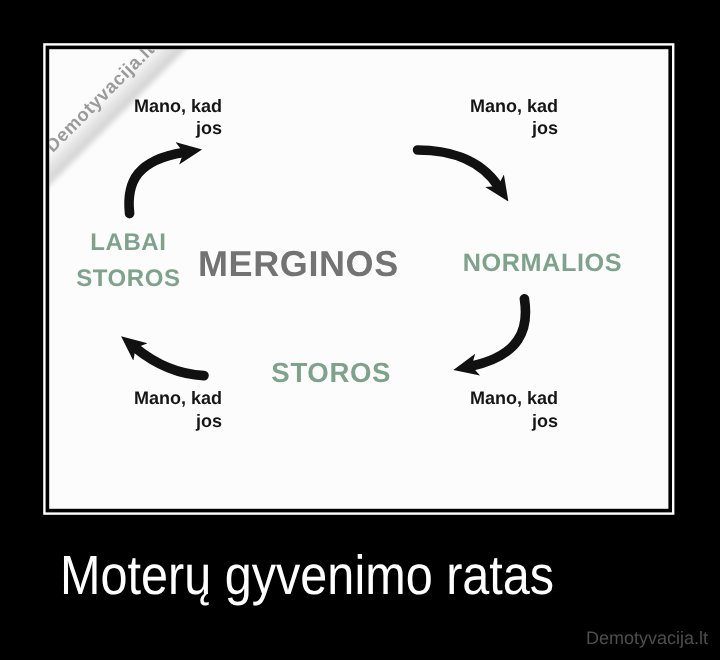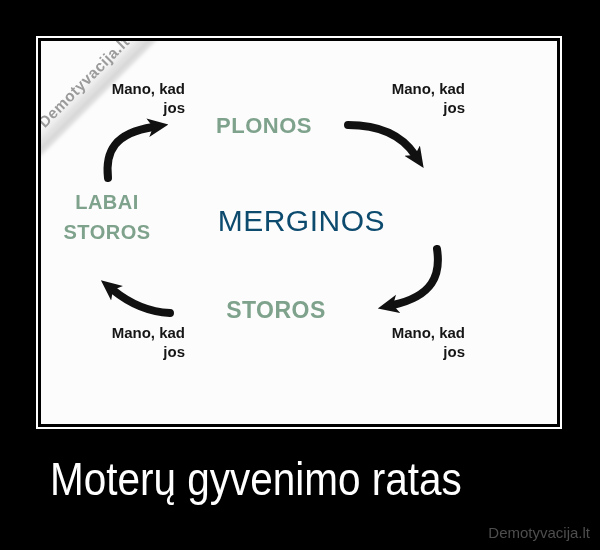--- a/index.html
+++ b/index.html
@@ -69,24 +69,24 @@
   }
   .stage-top    { left: 143px; top: 72px;  width: 160px; font-size: 22px; }
   .stage-right  { left: 321px; top: 167px; width: 180px; font-size: 21px; }
   .stage-bottom { left: 155px; top: 256px; width: 160px; font-size: 23px; }
   .stage-left   { left: -9px;  top: 146px; width: 150px; font-size: 20px; line-height: 30px; }
 
   .center-word {
     position: absolute;
     left: 124px; top: 163px;
     width: 220px;
-    text-align: right;
+    text-align: left;
     font-size: 30px;
-    font-weight: normal;
-    color: #0c4a6e;
+    font-weight: bold;
+    color: #737373;
     letter-spacing: 0.5px;
   }
   .arrows-svg { position: absolute; left: 0; top: 0; }
 
   
   .caption {
     position: absolute;
     left: 0; top: 452px;
     width: 512px;
     text-align: center;
@@ -140,21 +140,21 @@
     </div>
     <div class="mano mano-bl">
       <div>Mano, kad</div>
       <div>jos</div>
     </div>
     <div class="mano mano-br">
       <div>Mano, kad</div>
       <div>jos</div>
     </div>
 
-    <div class="stage stage-top">PLONOS</div>
+    <div class="stage stage-right">NORMALIOS</div>
     <div class="stage stage-bottom">STOROS</div>
     <div class="stage stage-left">
       <div>LABAI</div>
       <div>STOROS</div>
     </div>
 
     <div class="center-word">MERGINOS</div>
   </div>
 </div>
 

